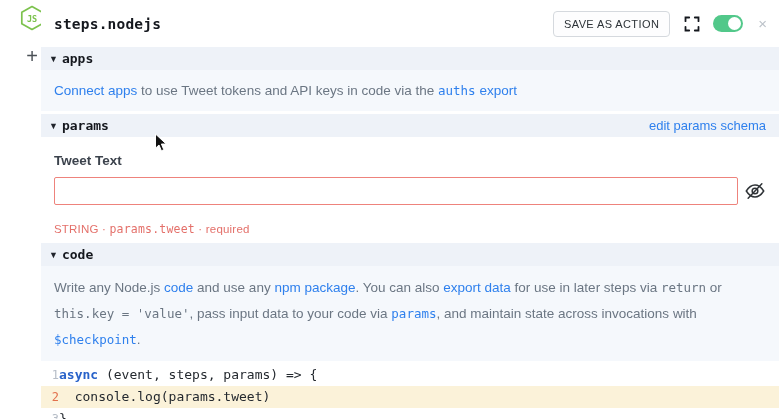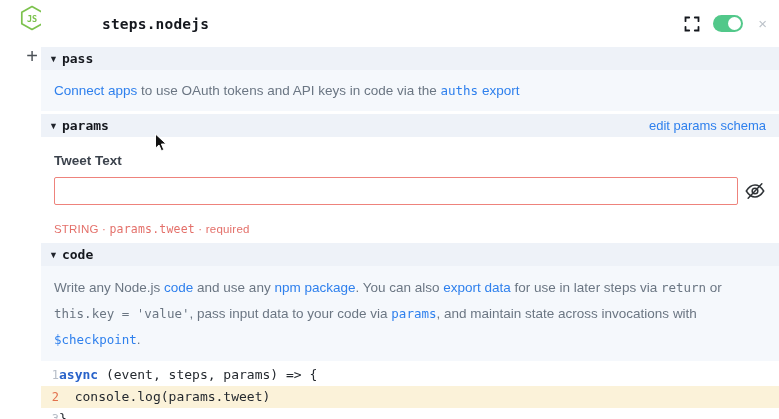--- a/index.html
+++ b/index.html
@@ -17,21 +17,21 @@
   html,body{width:779px;height:419px;overflow:hidden;background:#fff;font-family:var(--sans);}
   .app{position:relative;width:779px;height:419px;background:#fff;}
 
   
   .rail{position:absolute;left:12px;top:0;width:40px;height:100%;background:#fff;border-right:1px solid #eceef1;}
   .node-icon{position:absolute;left:7px;top:5px;width:26px;height:26px;}
   .plus-btn{position:absolute;left:10px;top:46px;width:20px;height:20px;font-size:20px;line-height:20px;color:#4a5056;text-align:center;cursor:pointer;font-weight:400;}
 
   
   .panel{position:absolute;left:41px;top:0;width:738px;height:100%;background:#fff;}
-  .panel-header{height:47px;display:flex;align-items:center;padding:0 10px 0 13px;background:#fff;margin-left:48px;}
+  .panel-header{height:47px;display:flex;align-items:center;padding:0 10px 0 13px;background:#fff;}
   .step-title{font-family:var(--mono);font-weight:bold;font-size:14.5px;color:var(--dark);letter-spacing:.2px;}
   .header-right{margin-left:auto;display:flex;align-items:center;gap:13px;}
   .save-action-btn{font-family:var(--sans);font-size:11px;font-weight:500;letter-spacing:.4px;color:#2d3338;background:#fdfdfe;border:1px solid #d5d9de;border-radius:4px;padding:6px 10px;cursor:pointer;}
   .expand-btn{width:17px;height:17px;display:flex;align-items:center;justify-content:center;cursor:pointer;}
   .toggle{position:relative;width:30px;height:17px;border-radius:9px;background:#52c88a;cursor:pointer;}
   .toggle .knob{position:absolute;top:2px;right:2px;width:13px;height:13px;border-radius:50%;background:#fff;}
   .close-btn{font-size:15px;color:#bcc2c9;cursor:pointer;line-height:15px;padding:0 2px;}
 
   
   .band{height:23px;background:var(--band);display:flex;align-items:center;padding:0 13px 0 8px;}
@@ -81,40 +81,41 @@
       </svg>
     </div>
     <div class="plus-btn">+</div>
   </div>
 
   <div class="panel">
 
     <div class="panel-header">
       <span class="step-title">steps.nodejs</span>
       <div class="header-right">
+        <button class="save-action-btn">SAVE AS ACTION</button>
         <span class="expand-btn">
           <svg width="16" height="16" viewBox="0 0 16 16" fill="none" stroke="#15181e" stroke-width="1.8" stroke-linecap="round">
             <path d="M1.5 5.2 V1.5 H5.2"></path>
             <path d="M10.8 1.5 H14.5 V5.2"></path>
             <path d="M14.5 10.8 V14.5 H10.8"></path>
             <path d="M5.2 14.5 H1.5 V10.8"></path>
           </svg>
         </span>
         <span class="toggle">
             <span class="knob"></span>
           </span>
         <span class="close-btn">×</span>
       </div>
     </div>
 
     <div class="band">
       <span class="tri">▼</span>
-      <span class="band-label">pass</span>
+      <span class="band-label">apps</span>
     </div>
-    <div class="info-row"><span class="sg-link">Connect apps</span><span class="sg-plain"> to use OAuth tokens and API keys in code via the </span><span class="sg-mono-link">auths</span><span class="sg-link"> export</span></div>
+    <div class="info-row"><span class="sg-link">Connect apps</span><span class="sg-plain"> to use Tweet tokens and API keys in code via the </span><span class="sg-mono-link">auths</span><span class="sg-link"> export</span></div>
 
     <div class="gap3"></div>
 
     <div class="band">
       <span class="tri">▼</span>
       <span class="band-label">params</span>
       <span class="band-link">edit params schema</span>
     </div>
 
     <div class="params-content">

